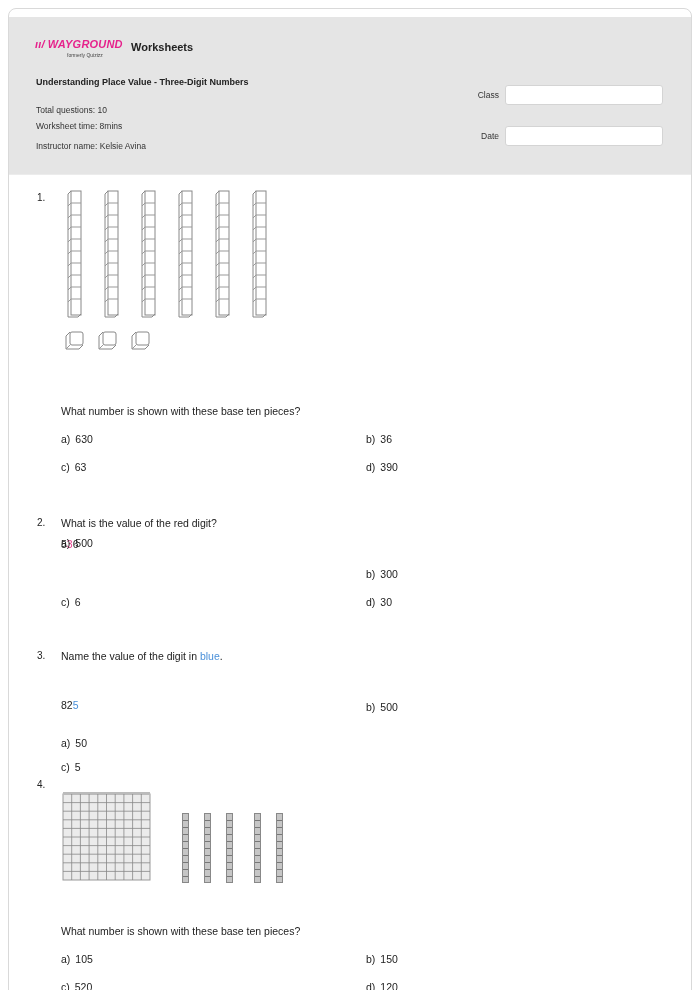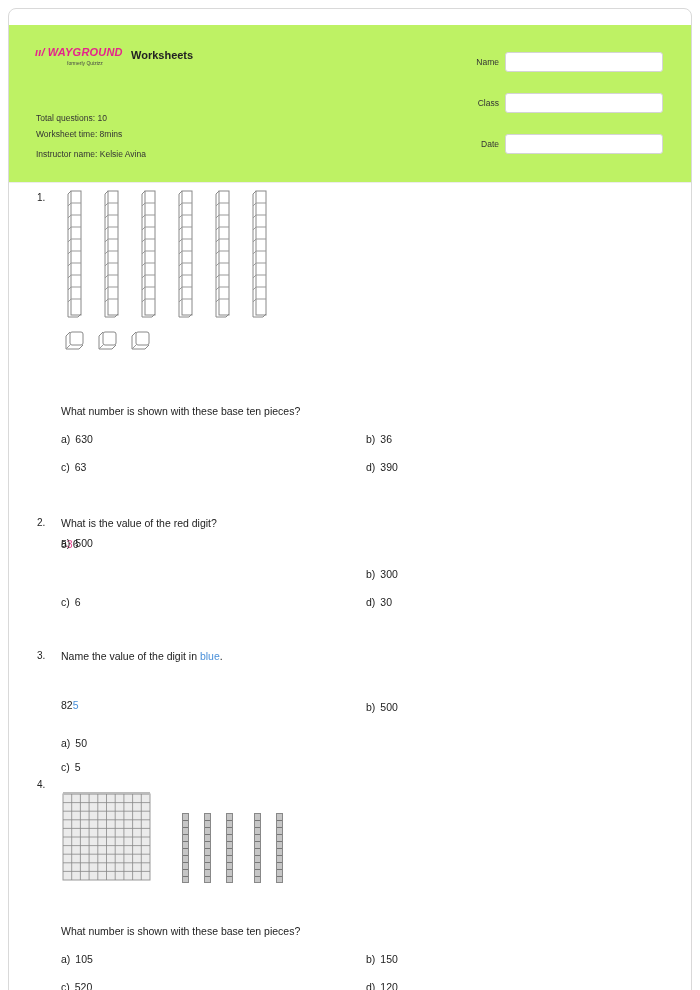--- a/index.html
+++ b/index.html
@@ -4,22 +4,22 @@
 <style>
   * { box-sizing: border-box; margin: 0; padding: 0; }
   html, body { width: 700px; height: 990px; overflow: hidden; background: #ffffff; }
   body { font-family: "Liberation Sans", sans-serif; color: #222; position: relative; }
 
   .card {
     position: absolute; left: 8px; top: 8px; width: 684px; height: 1000px;
     border: 1px solid #d9d9d9; border-radius: 8px; background: #fff; overflow: hidden;
   }
   .header {
-    position: absolute; left: 0; top: 16px; width: 100%; height: 158px;
-    background: #bef264; border-bottom: 1px solid #ececec;
+    position: absolute; left: 0; top: 8px; width: 100%; height: 158px;
+    background: #e5e5e5; border-bottom: 1px solid #ececec;
   }
   .brand { position: absolute; left: 26px; top: 21px; display: flex; align-items: flex-start; }
   .logo { position: relative; width: 92px; height: 24px; }
   .logo-main { position: absolute; left: 0; top: 0; font-weight: bold; font-style: italic;
     color: #e6228c; font-size: 11px; letter-spacing: 0.2px; white-space: nowrap; }
   .logo-main .bars { display: inline-block; margin-right: 3px; }
   .logo-sub { position: absolute; left: 32px; top: 14px; font-size: 5px; color: #444; white-space: nowrap; }
   .brand-title { margin-left: 4px; margin-top: 3px; font-weight: bold; font-size: 11px; color: #222; }
 
   .ws-title { position: absolute; left: 27px; top: 58px; width: 240px; font-weight: bold;
@@ -50,28 +50,25 @@
 
 <div class="card">
   <div class="header">
     <div class="brand">
       <div class="logo">
         <span class="logo-main"><span class="bars">ıı/</span><span>WAYGROUND</span></span>
         <span class="logo-sub">formerly Quizizz</span>
       </div>
       <span class="brand-title">Worksheets</span>
     </div>
+    <div class="ws-title">Understanding Place Value - Three-Digit Numbers</div>
     <div class="meta q">Total questions: 10</div>
     <div class="meta t">Worksheet time: 8mins</div>
     <div class="meta i">Instructor name: Kelsie Avina</div>
 
-    <div class="field-row" style="top:27px;">
-      <span class="field-label">Name</span>
-      <input class="field-input" value="" style="">
-    </div>
     <div class="field-row" style="top:68px;">
       <span class="field-label">Class</span>
       <input class="field-input" value="" style="">
     </div>
     <div class="field-row" style="top:109px;">
       <span class="field-label">Date</span>
       <input class="field-input" value="" style="">
     </div>
   </div>
 

